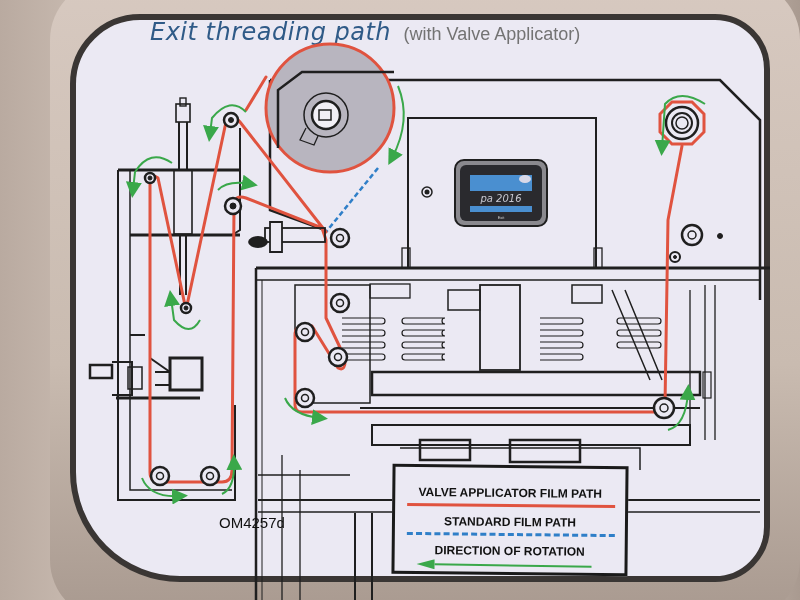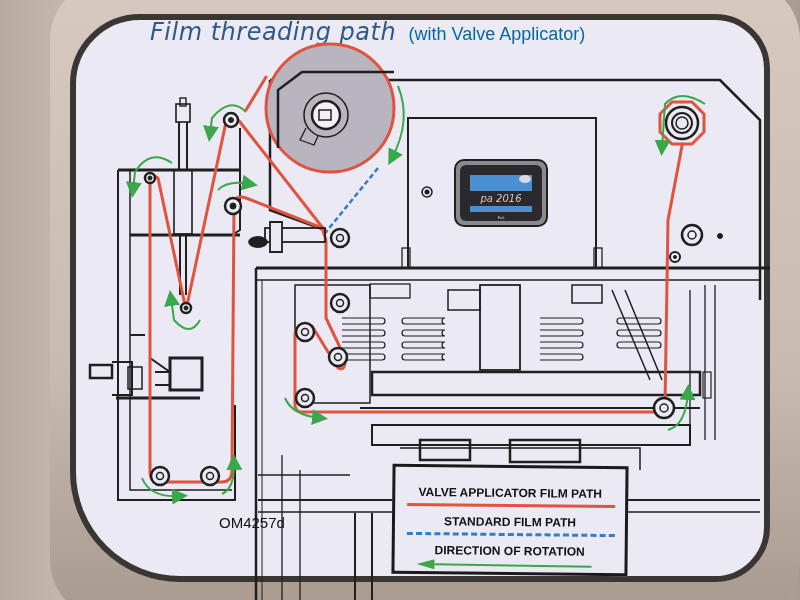--- a/index.html
+++ b/index.html
@@ -25,41 +25,41 @@
     position: absolute; left: 150px; top: 18px; width: 600px; height: 34px;
     white-space: nowrap;
   }
   .title-main {
     font-family: "DejaVu Sans", sans-serif; font-style: italic;
     font-size: 24px; color: #2f5a87; letter-spacing: 0.5px;
     vertical-align: baseline;
   }
   .title-sub {
     font-family: "Liberation Sans", sans-serif;
-    font-size: 18px; color: #0369a1; margin-left: 8px;
+    font-size: 18px; color: #737373; margin-left: 8px;
   }
   svg.diagram { position: absolute; left: 0; top: 0; }
   .legend {
     position: absolute; left: 392px; top: 465px; width: 236px; height: 110px;
     border: 3px solid #1a1a1a; background: #ebe9f3; box-sizing: border-box;
     transform: rotate(0.6deg);
   }
   .legend-row { position: absolute; left: 0; width: 100%; text-align: center; font-weight: bold; font-size: 12px; color: #111; }
   .legend-line { position: absolute; left: 12px; width: 208px; }
   .code-label { position: absolute; left: 219px; top: 514px; font-size: 15px; color: #111; }
   .screen-text { font-family: "DejaVu Sans", sans-serif; font-style: italic; }
 </style>
 </head>
 <body>
 
 <div class="frame"></div>
 <div class="panel"></div>
 
 <div class="title-wrap">
-  <span class="title-main">Film threading path</span>
+  <span class="title-main">Exit threading path</span>
   <span class="title-sub">(with Valve Applicator)</span>
 </div>
 
 <svg class="diagram" width="800" height="600" viewBox="0 0 800 600">
   <defs>
     <marker id="gArrow" markerWidth="8" markerHeight="8" refX="4" refY="4" orient="auto">
       <path d="M0,0 L8,4 L0,8 Z" fill="#3aa84a"></path>
     </marker>
   </defs>
 

